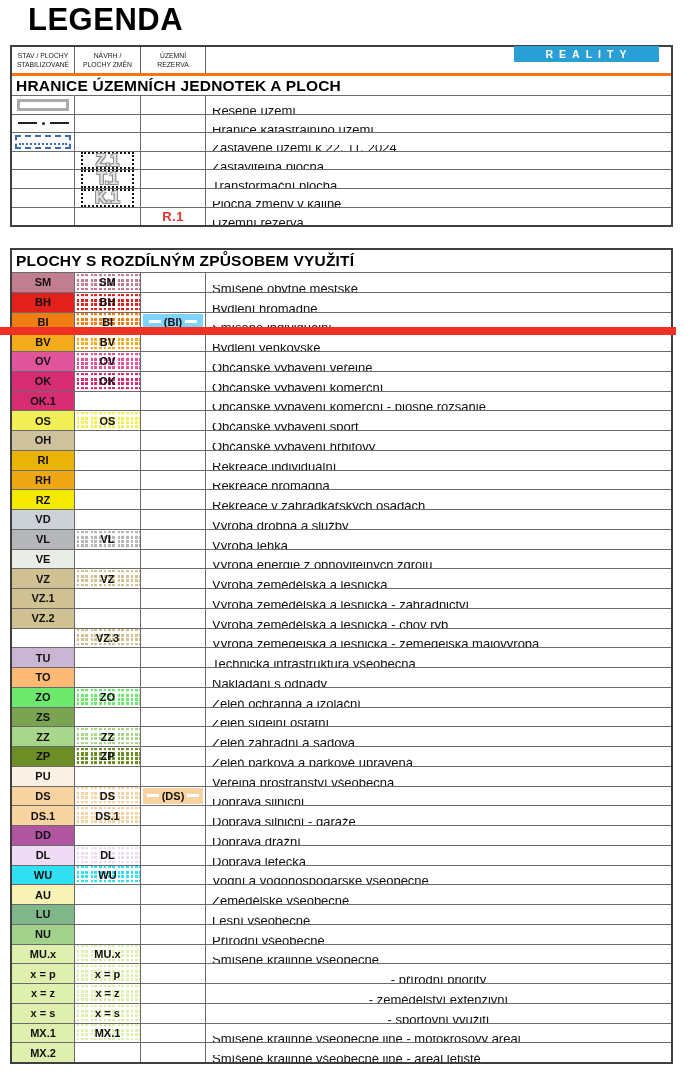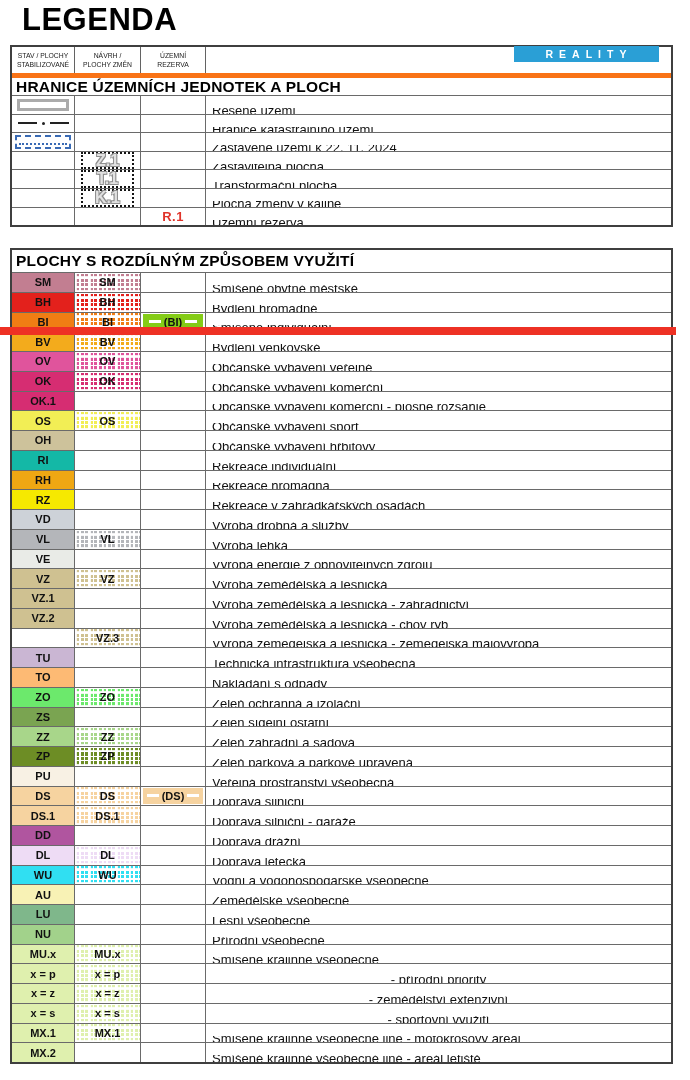--- a/index.html
+++ b/index.html
@@ -1,38 +1,38 @@
 <!DOCTYPE html>
 <html><head>
 <meta charset="utf-8">
 <style>
   * { box-sizing: border-box; margin: 0; padding: 0; }
   body { background:#fff; font-family:"Liberation Sans", sans-serif; }
   .page { position:relative; width:690px; height:1080px; background:#fff; overflow:hidden; }
 
-  .title { position:absolute; left:22px; top:2px; font-size:31px; font-weight:bold; letter-spacing:.5px; color:#000; }
+  .title { position:absolute; left:28px; top:2px; font-size:31px; font-weight:bold; letter-spacing:.5px; color:#000; }
 
   
   .logo { position:absolute; left:514px; top:44px; width:131px; z-index:6; }
   .logo-red { position:relative; width:131px; height:41px; background:#da251d; color:#fff;
               display:flex; align-items:center; justify-content:center;
               font-size:33px; font-weight:bold; font-style:italic; letter-spacing:1px; overflow:hidden; }
   .logo-red::after { content:""; position:absolute; left:0; right:0; top:19px; height:4px; background:#c9ccd2; opacity:.85; }
   .logo-blue { margin-top:2px; width:145px; height:16px; background:#2a9fd6; color:#fff;
                display:flex; align-items:center; justify-content:center;
                font-size:10.5px; font-weight:bold; letter-spacing:6px; padding-left:5px; }
 
   
   .tbl { position:absolute; left:10px; width:663px; border:2px solid #3f3f3f; background:#fff; }
   #t1 { top:45px; }
   #t2 { top:248px; }
   .hdr-row { display:flex; height:26px; }
   .hc { border-right:1px solid #636363; display:flex; flex-direction:column; align-items:center; justify-content:center;
         font-size:6.8px; color:#1a1a1a; text-align:center; line-height:1.35; }
-  .sec-title { height:22px; border-top:5px solid #f97316; display:flex; align-items:center;
+  .sec-title { height:22px; border-top:3px solid #f97316; display:flex; align-items:center;
                padding-left:4px; font-size:15.5px; font-weight:bold; color:#000; letter-spacing:.2px; }
   .row { display:flex; border-top:1px solid #6a6a6a; }
   #t1 .row { height:18.6px; }
   #t2 .row { height:19.75px; }
   .cl { border-right:1px solid #6a6a6a; display:flex; align-items:stretch; }
   .c1 { width:63px; } .c2 { width:66px; } .c3 { width:65px; }
   .c4 { flex:1; border-right:none; display:flex; align-items:center; padding-left:6px;
         font-size:13px; color:#111; white-space:nowrap; overflow:hidden;margin-top:12px; }
   .c4.center { justify-content:center; padding-left:0; }
 
@@ -180,21 +180,21 @@
           <div class="cl c4">Bydlení hromadné</div>
         </div>
         <div class="row">
           <div class="cl c1">
             <div class="sw" style="background: rgb(240, 125, 20);">BI</div>
           </div>
           <div class="cl c2">
             <div class="sw check" style="background-color: rgb(240, 125, 20);">BI</div>
           </div>
           <div class="cl c3">
-            <div class="res" style="background: #84cc16;">
+            <div class="res" style="background: #7dd3fc;">
               <div class="dash"></div>
               <div class="">(BI)</div>
               <div class="dash"></div>
             </div>
           </div>
           <div class="cl c4">Smíšené individuální</div>
         </div>
         <div class="row">
           <div class="cl c1">
             <div class="sw" style="background: rgb(243, 171, 28);">BV</div>
@@ -246,21 +246,21 @@
         <div class="row">
           <div class="cl c1">
             <div class="sw" style="background: rgb(205, 194, 155);">OH</div>
           </div>
           <div class="cl c2"></div>
           <div class="cl c3"></div>
           <div class="cl c4">Občanské vybavení hřbitovy</div>
         </div>
         <div class="row">
           <div class="cl c1">
-            <div class="sw" style="background: #14b8a6;">RI</div>
+            <div class="sw" style="background: #eab308;">RI</div>
           </div>
           <div class="cl c2"></div>
           <div class="cl c3"></div>
           <div class="cl c4">Rekreace individuální</div>
         </div>
         <div class="row">
           <div class="cl c1">
             <div class="sw" style="background: rgb(239, 167, 19);">RH</div>
           </div>
           <div class="cl c2"></div>

